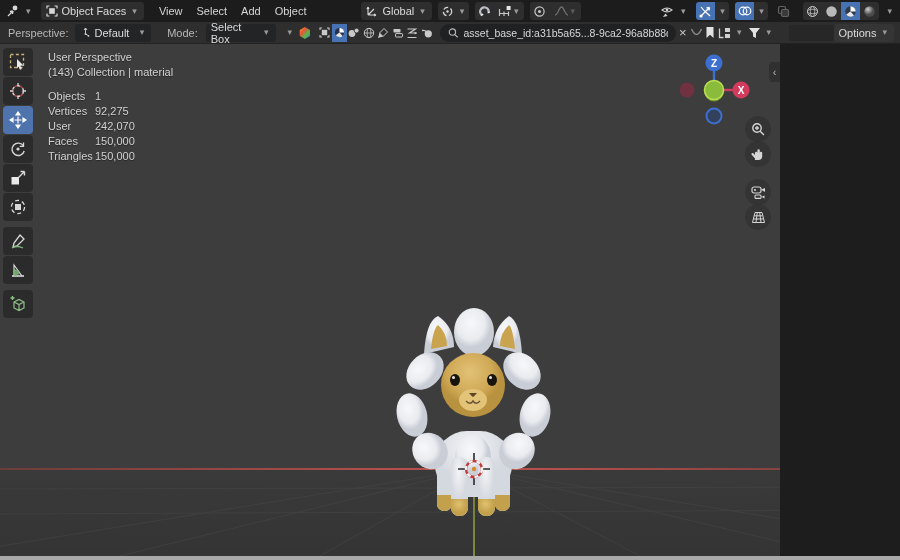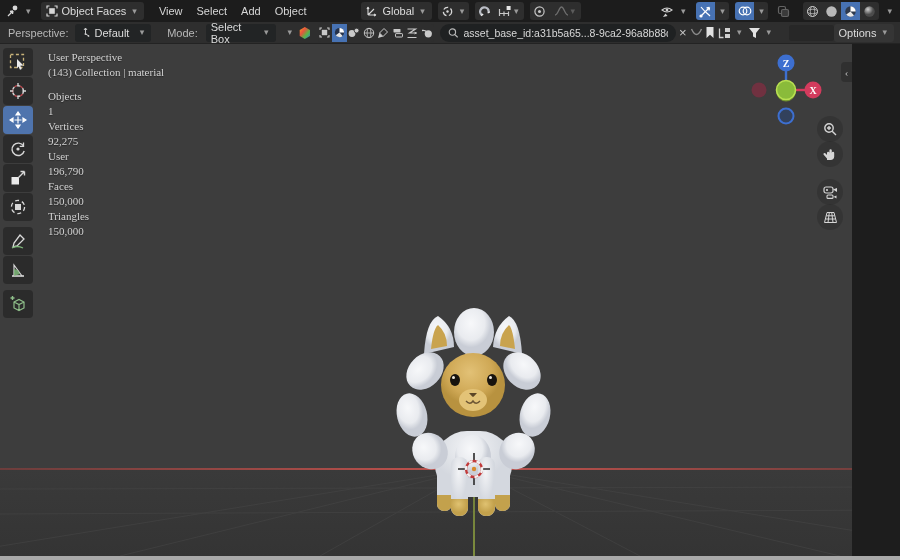--- a/index.html
+++ b/index.html
@@ -35,34 +35,34 @@
 
   
   .tools { position:absolute; left:3px; top:48px; width:32px; display:flex;
     flex-direction:column; gap:1px; z-index:5; }
   .tool { width:30px; height:28px; border-radius:4px; background:#2b2b2b;
     display:flex; align-items:center; justify-content:center; }
   .tool.sel { background:#4f74ad; }
   .tgap { height:4px; }
 
   
-  .vp { position:absolute; left:0; top:44px; width:852px; height:512px;
-    background:#3d3d3d; overflow:hidden;font-family:Liberation Serif, serif; }
+  .vp { position:absolute; left:0; top:44px; width:780px; height:512px;
+    background:#3d3d3d; overflow:hidden; }
   .floor { position:absolute; left:0; top:425px; width:900px; height:87px;
     background:linear-gradient(#3a3a3a,#343434); }
   .axis-x { position:absolute; left:0; top:424px; width:900px; height:2px;
     background:linear-gradient(90deg, rgba(148,62,60,.55), rgba(190,80,75,.95) 45%,
       rgba(190,80,75,.95) 60%, rgba(148,62,60,.55)); }
   .axis-y { position:absolute; left:473px; top:388px; width:2px; height:124px;
     background:linear-gradient(rgba(110,124,56,.9), rgba(128,144,62,.95)); }
 
   .overlay-text { position:absolute; left:48px; top:6px; line-height:15px; color:#d2d2d2;
     text-shadow:0 1px 1px rgba(0,0,0,.4); }
   .stats { margin-top:9px; }
-  .srow { display:flex;flex-direction:column; }
+  .srow { display:flex; }
   .srow .k { width:47px; }
 
   .collapse-tab { position:absolute; right:0; top:18px; width:11px; height:20px;
     background:#303030; border-radius:4px 0 0 4px; color:#b5b5b5; font-size:11px;
     display:flex; align-items:center; justify-content:center; }
 
   .navcol { position:absolute; right:9px; top:72px; display:flex; flex-direction:column;
     gap:0; align-items:center; }
   .navbtn { width:26px; height:26px; border-radius:50%; background:rgba(45,45,45,.55);
     display:flex; align-items:center; justify-content:center; }
@@ -458,21 +458,21 @@
         <div class="srow">
             <span class="k">Objects</span>
             <span>1</span>
           </div>
         <div class="srow">
             <span class="k">Vertices</span>
             <span>92,275</span>
           </div>
         <div class="srow">
             <span class="k">User</span>
-            <span>196,790</span>
+            <span>242,070</span>
           </div>
         <div class="srow">
             <span class="k">Faces</span>
             <span>150,000</span>
           </div>
         <div class="srow">
             <span class="k">Triangles</span>
             <span>150,000</span>
           </div>
       </div>

